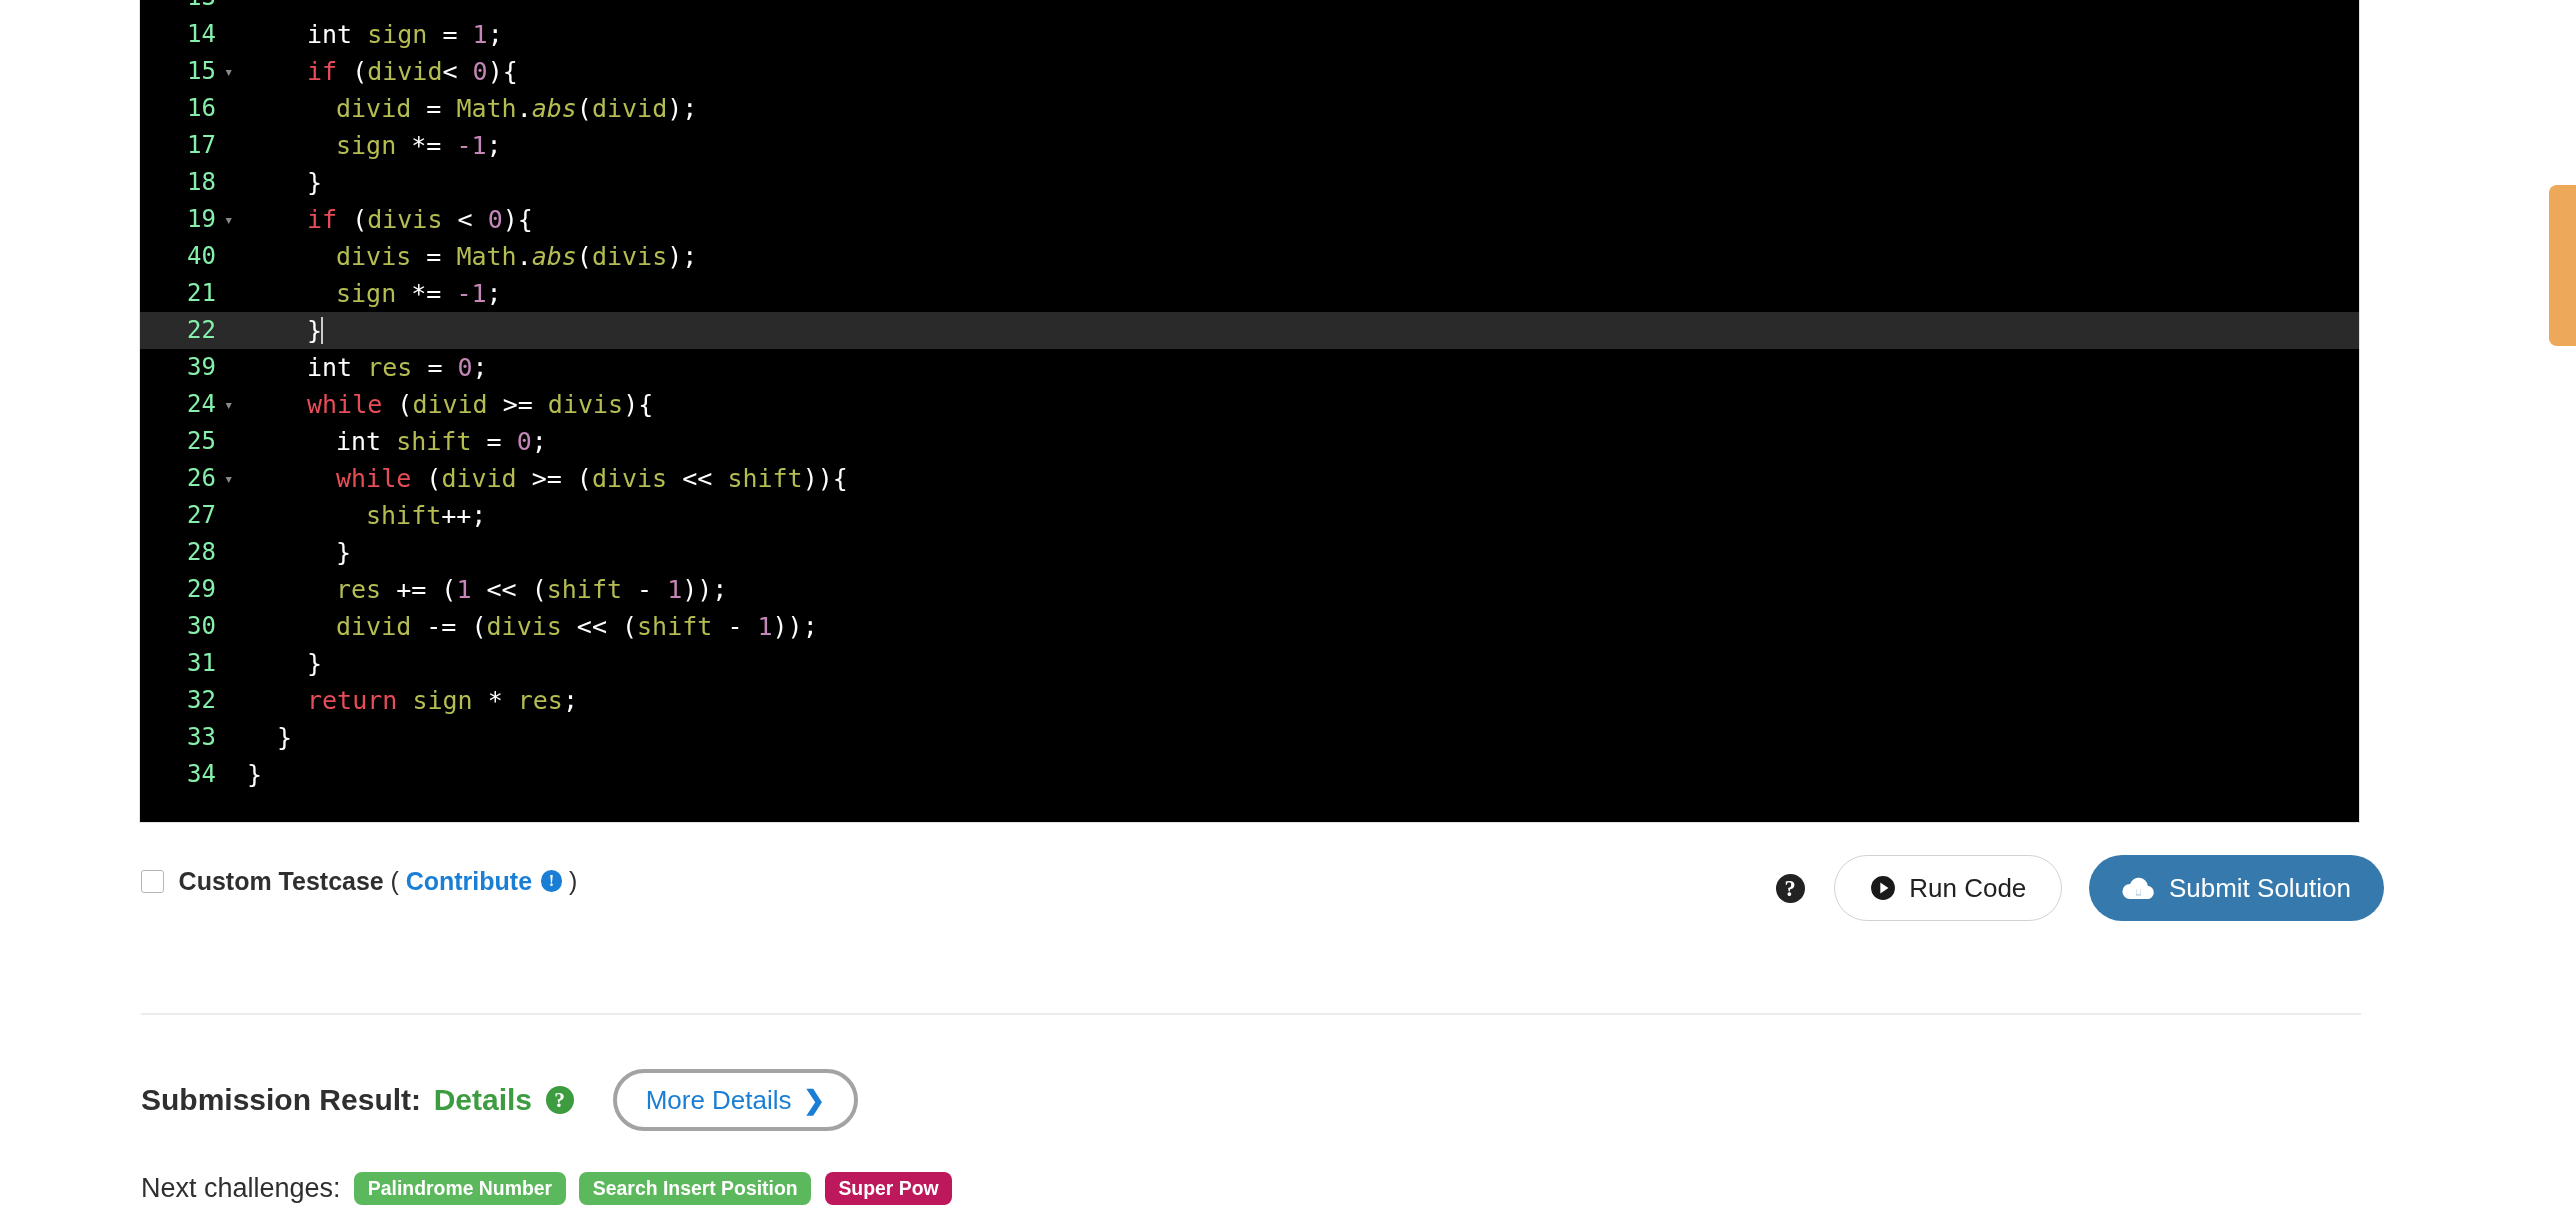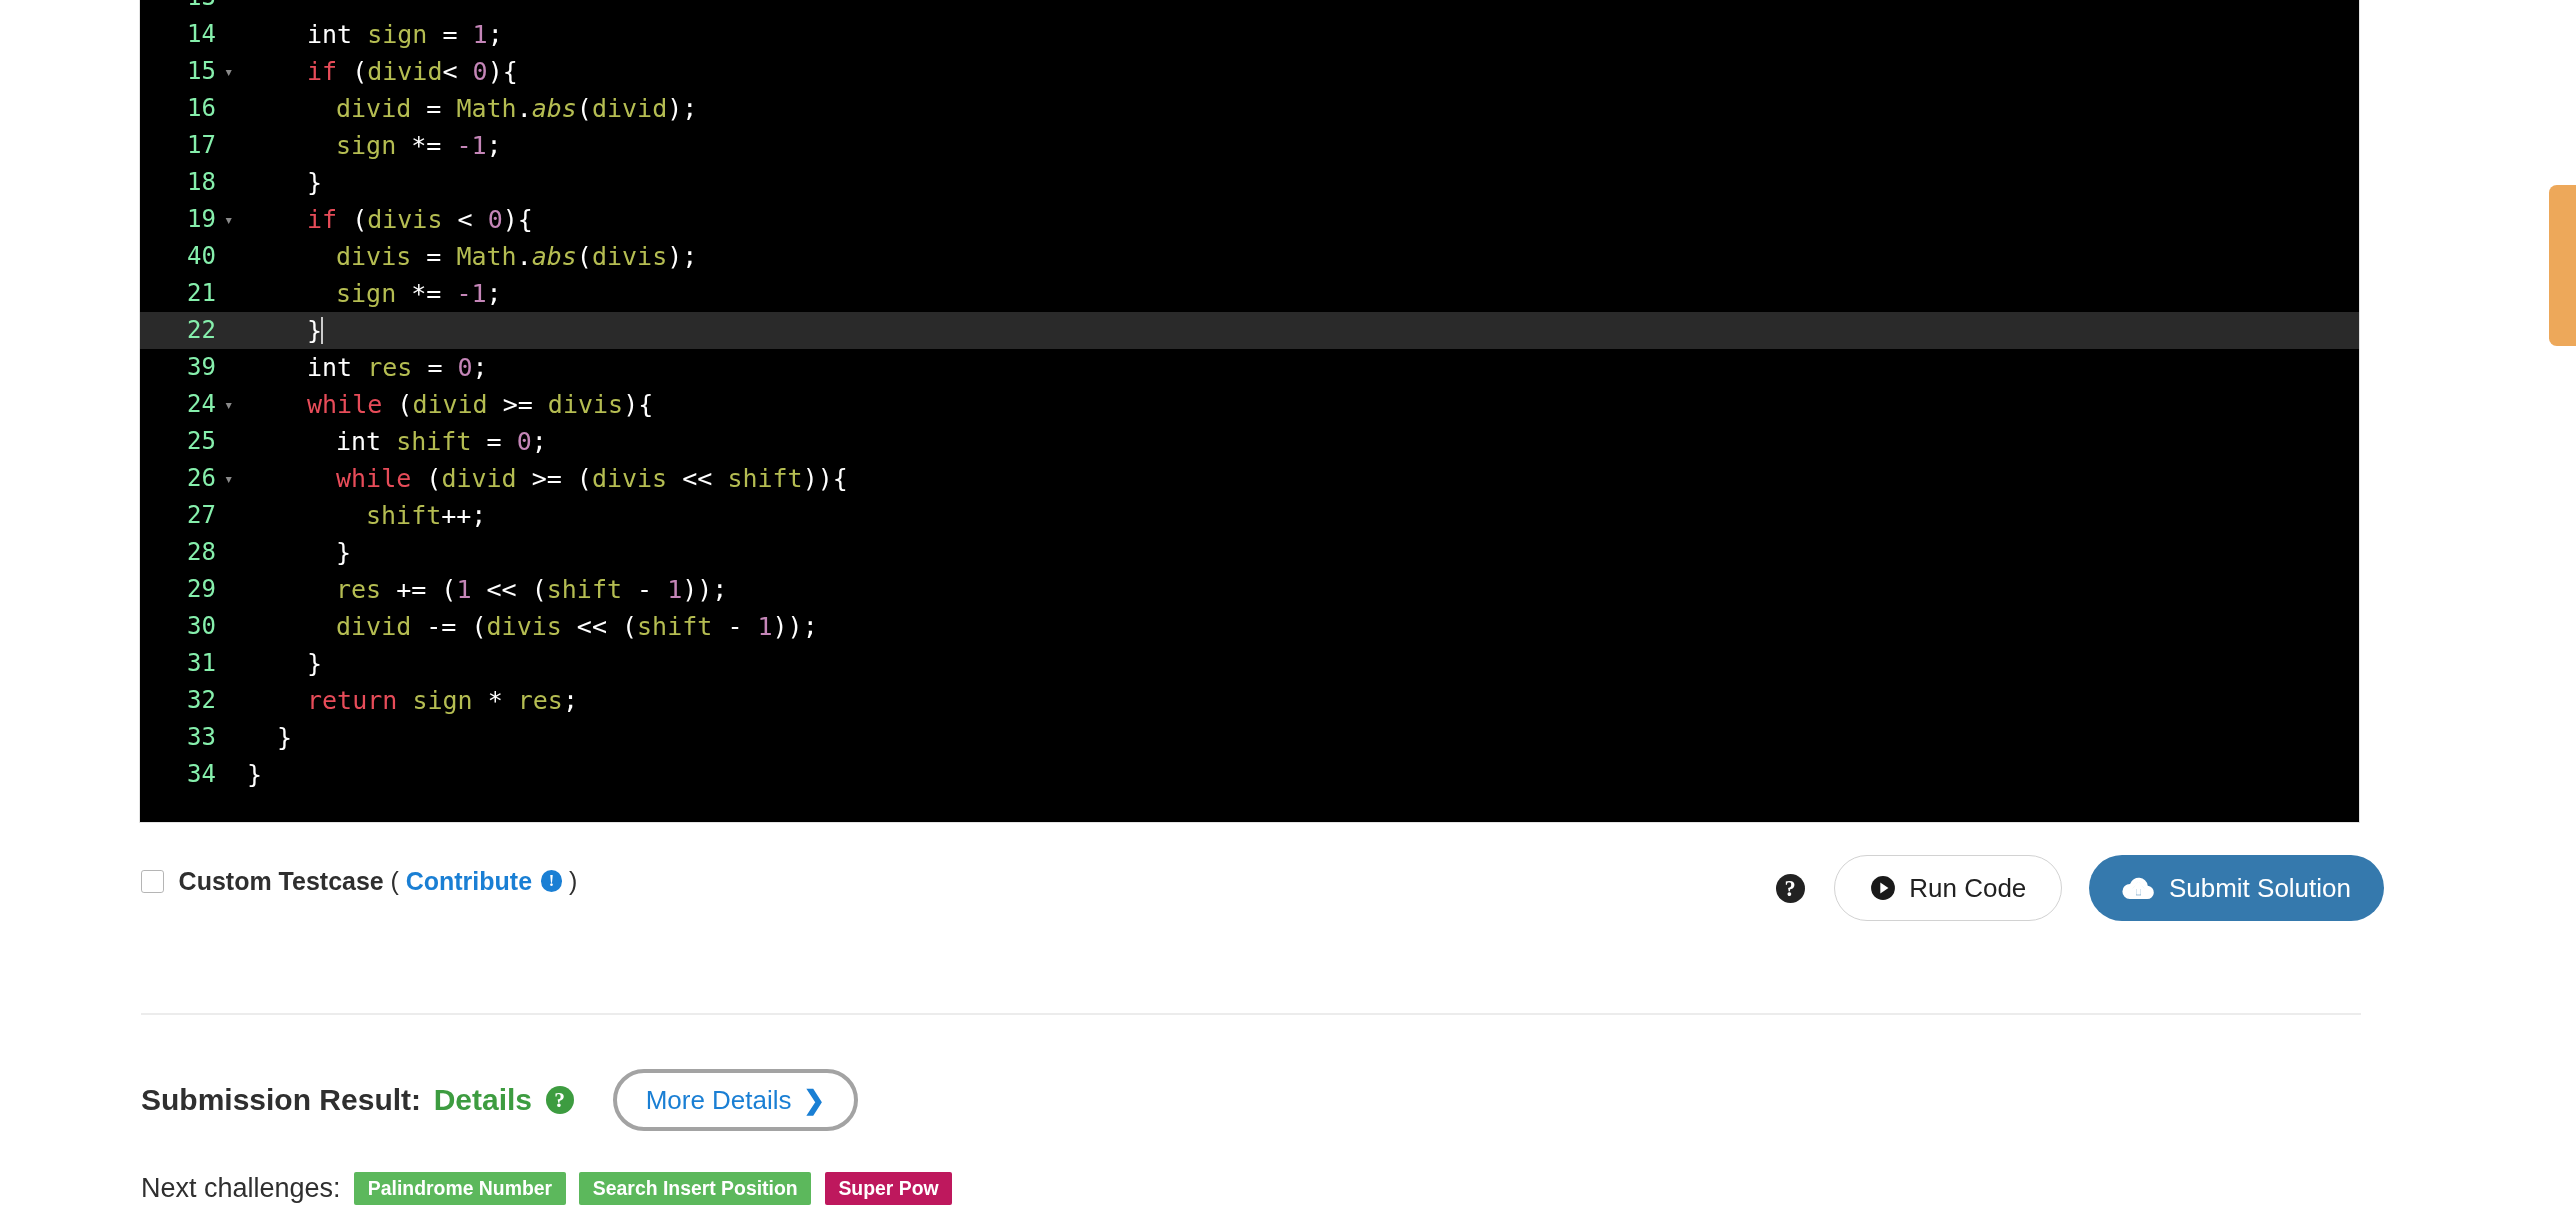--- a/index.html
+++ b/index.html
@@ -270,21 +270,21 @@
     align-items: center;
   }
   #challenges-label {
     font-size: 27px;
     color: #2f2f2f;
   }
   .badge {
     display: inline-block;
     margin-left: 13.6px;
     padding: 4.9px 13.6px;
-    border-radius: 2px;
+    border-radius: 8px;
     color: #ffffff;
     font-size: 19.4px;
     font-weight: bold;
     white-space: nowrap;
   }
   .badge-green  { background: #5cb85c; }
   .badge-orange { background: #be185d; }
 </style>
 </head>
 <body>

